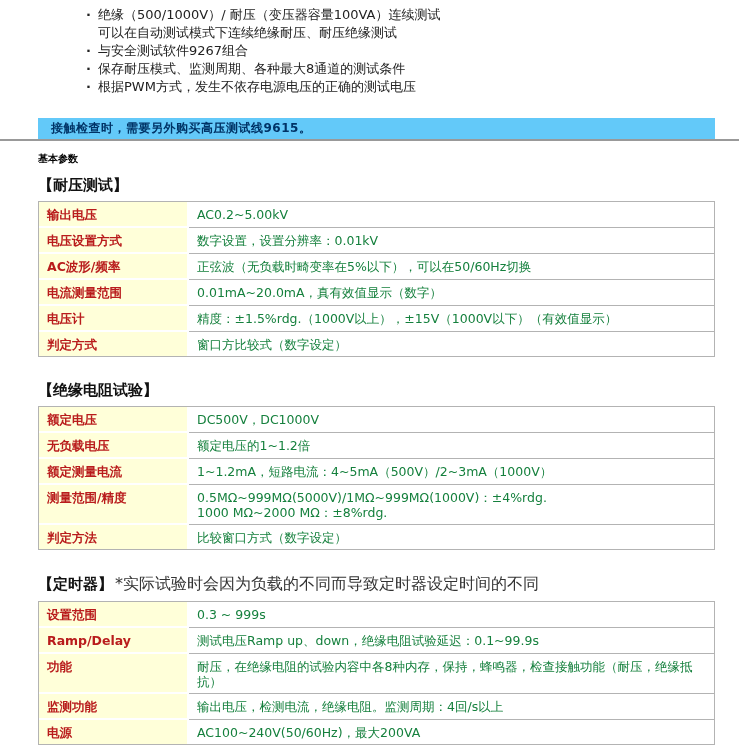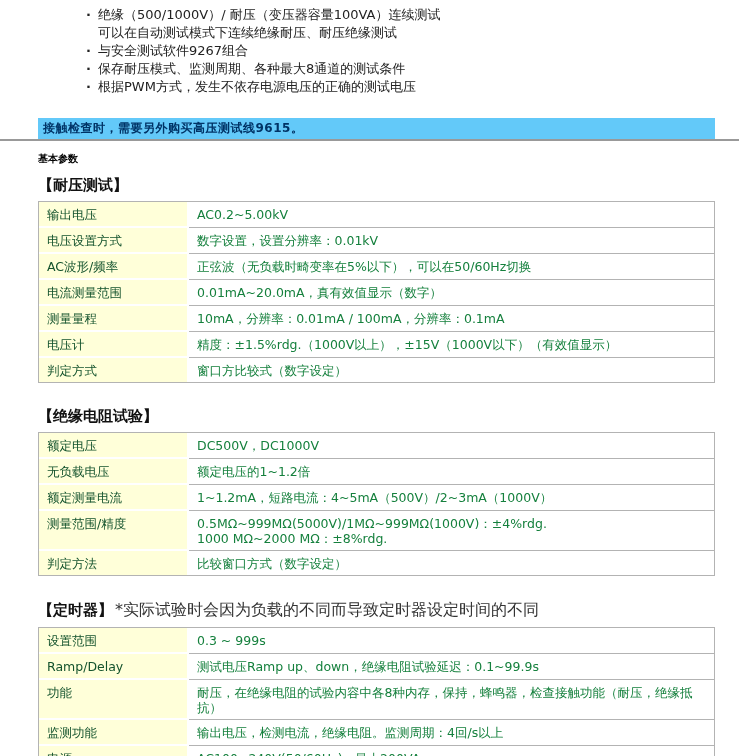--- a/index.html
+++ b/index.html
@@ -12,38 +12,38 @@
   
   .bullets { padding:6px 0 0 85px; font-size:13px; color:#222222; }
   .bullet-item { position:relative; padding-left:13px; }
   .bullet-item .marker { position:absolute; left:1px; top:0; line-height:18px; font-weight:bold; }
   .bullet-item div { line-height:18px; }
   
   .notice {
     margin:22px 0 0 38px; width:677px; box-sizing:border-box;
     background:#63C9F9; color:#003366;
     height:21px; line-height:21px; font-size:12px; font-weight:bold;
-    padding-left:5px; letter-spacing:0.5px;
+    padding-left:13px; letter-spacing:0.5px;
   }
   .rule { width:739px; border-top:2px solid #999999; }
   
   .h-main { margin:11px 0 0 38px; font-size:10px; font-weight:bold; color:#000000; }
   .sec { margin:10px 0 6px 38px; font-size:15px; font-weight:bold; color:#111111; }
   .sec-gap { margin-top:24px; }
   .sec .sec-note { font-size:16px; font-weight:normal; color:#333333; margin-left:2px; }
   
   table.spec {
     margin-left:38px; width:677px;
     border-collapse:separate; border-spacing:0;
     border:1px solid #b3b3b3;
     font-size:12.5px; table-layout:fixed;
   }
   table.spec td { padding:5px 8px 4px 8px; vertical-align:top; line-height:15px; }
   td.label {
-    width:132px; background:#FFFFD9; color:#14532d; font-weight:normal;
+    width:132px; background:#FFFFD9; color:#b91c1c; font-weight:bold;
     border-bottom:2px solid #ffffff; border-right:2px solid #ffffff;
   }
   td.value { color:#15803d; border-bottom:1px solid #b3b3b3; }
   tr:last-child td.value { border-bottom:none; }
   tr:last-child td.label { border-bottom:none; }
   td.value div { min-height:0; }
 </style>
 </head>
 <body>
 
@@ -86,24 +86,20 @@
       <td class="label">电压设置方式</td>
       <td class="value">数字设置，设置分辨率：0.01kV</td>
     </tr>
     <tr>
       <td class="label">AC波形/频率</td>
       <td class="value">正弦波（无负载时畸变率在5%以下），可以在50/60Hz切换</td>
     </tr>
     <tr>
       <td class="label">电流测量范围</td>
       <td class="value">0.01mA~20.0mA，真有效值显示（数字）</td>
-    </tr>
-    <tr>
-      <td class="label">测量量程</td>
-      <td class="value">10mA，分辨率：0.01mA / 100mA，分辨率：0.1mA</td>
     </tr>
     <tr>
       <td class="label">电压计</td>
       <td class="value">精度：±1.5%rdg.（1000V以上），±15V（1000V以下）（有效值显示）</td>
     </tr>
     <tr>
       <td class="label">判定方式</td>
       <td class="value">窗口方比较式（数字设定）</td>
     </tr>
   </tbody>

